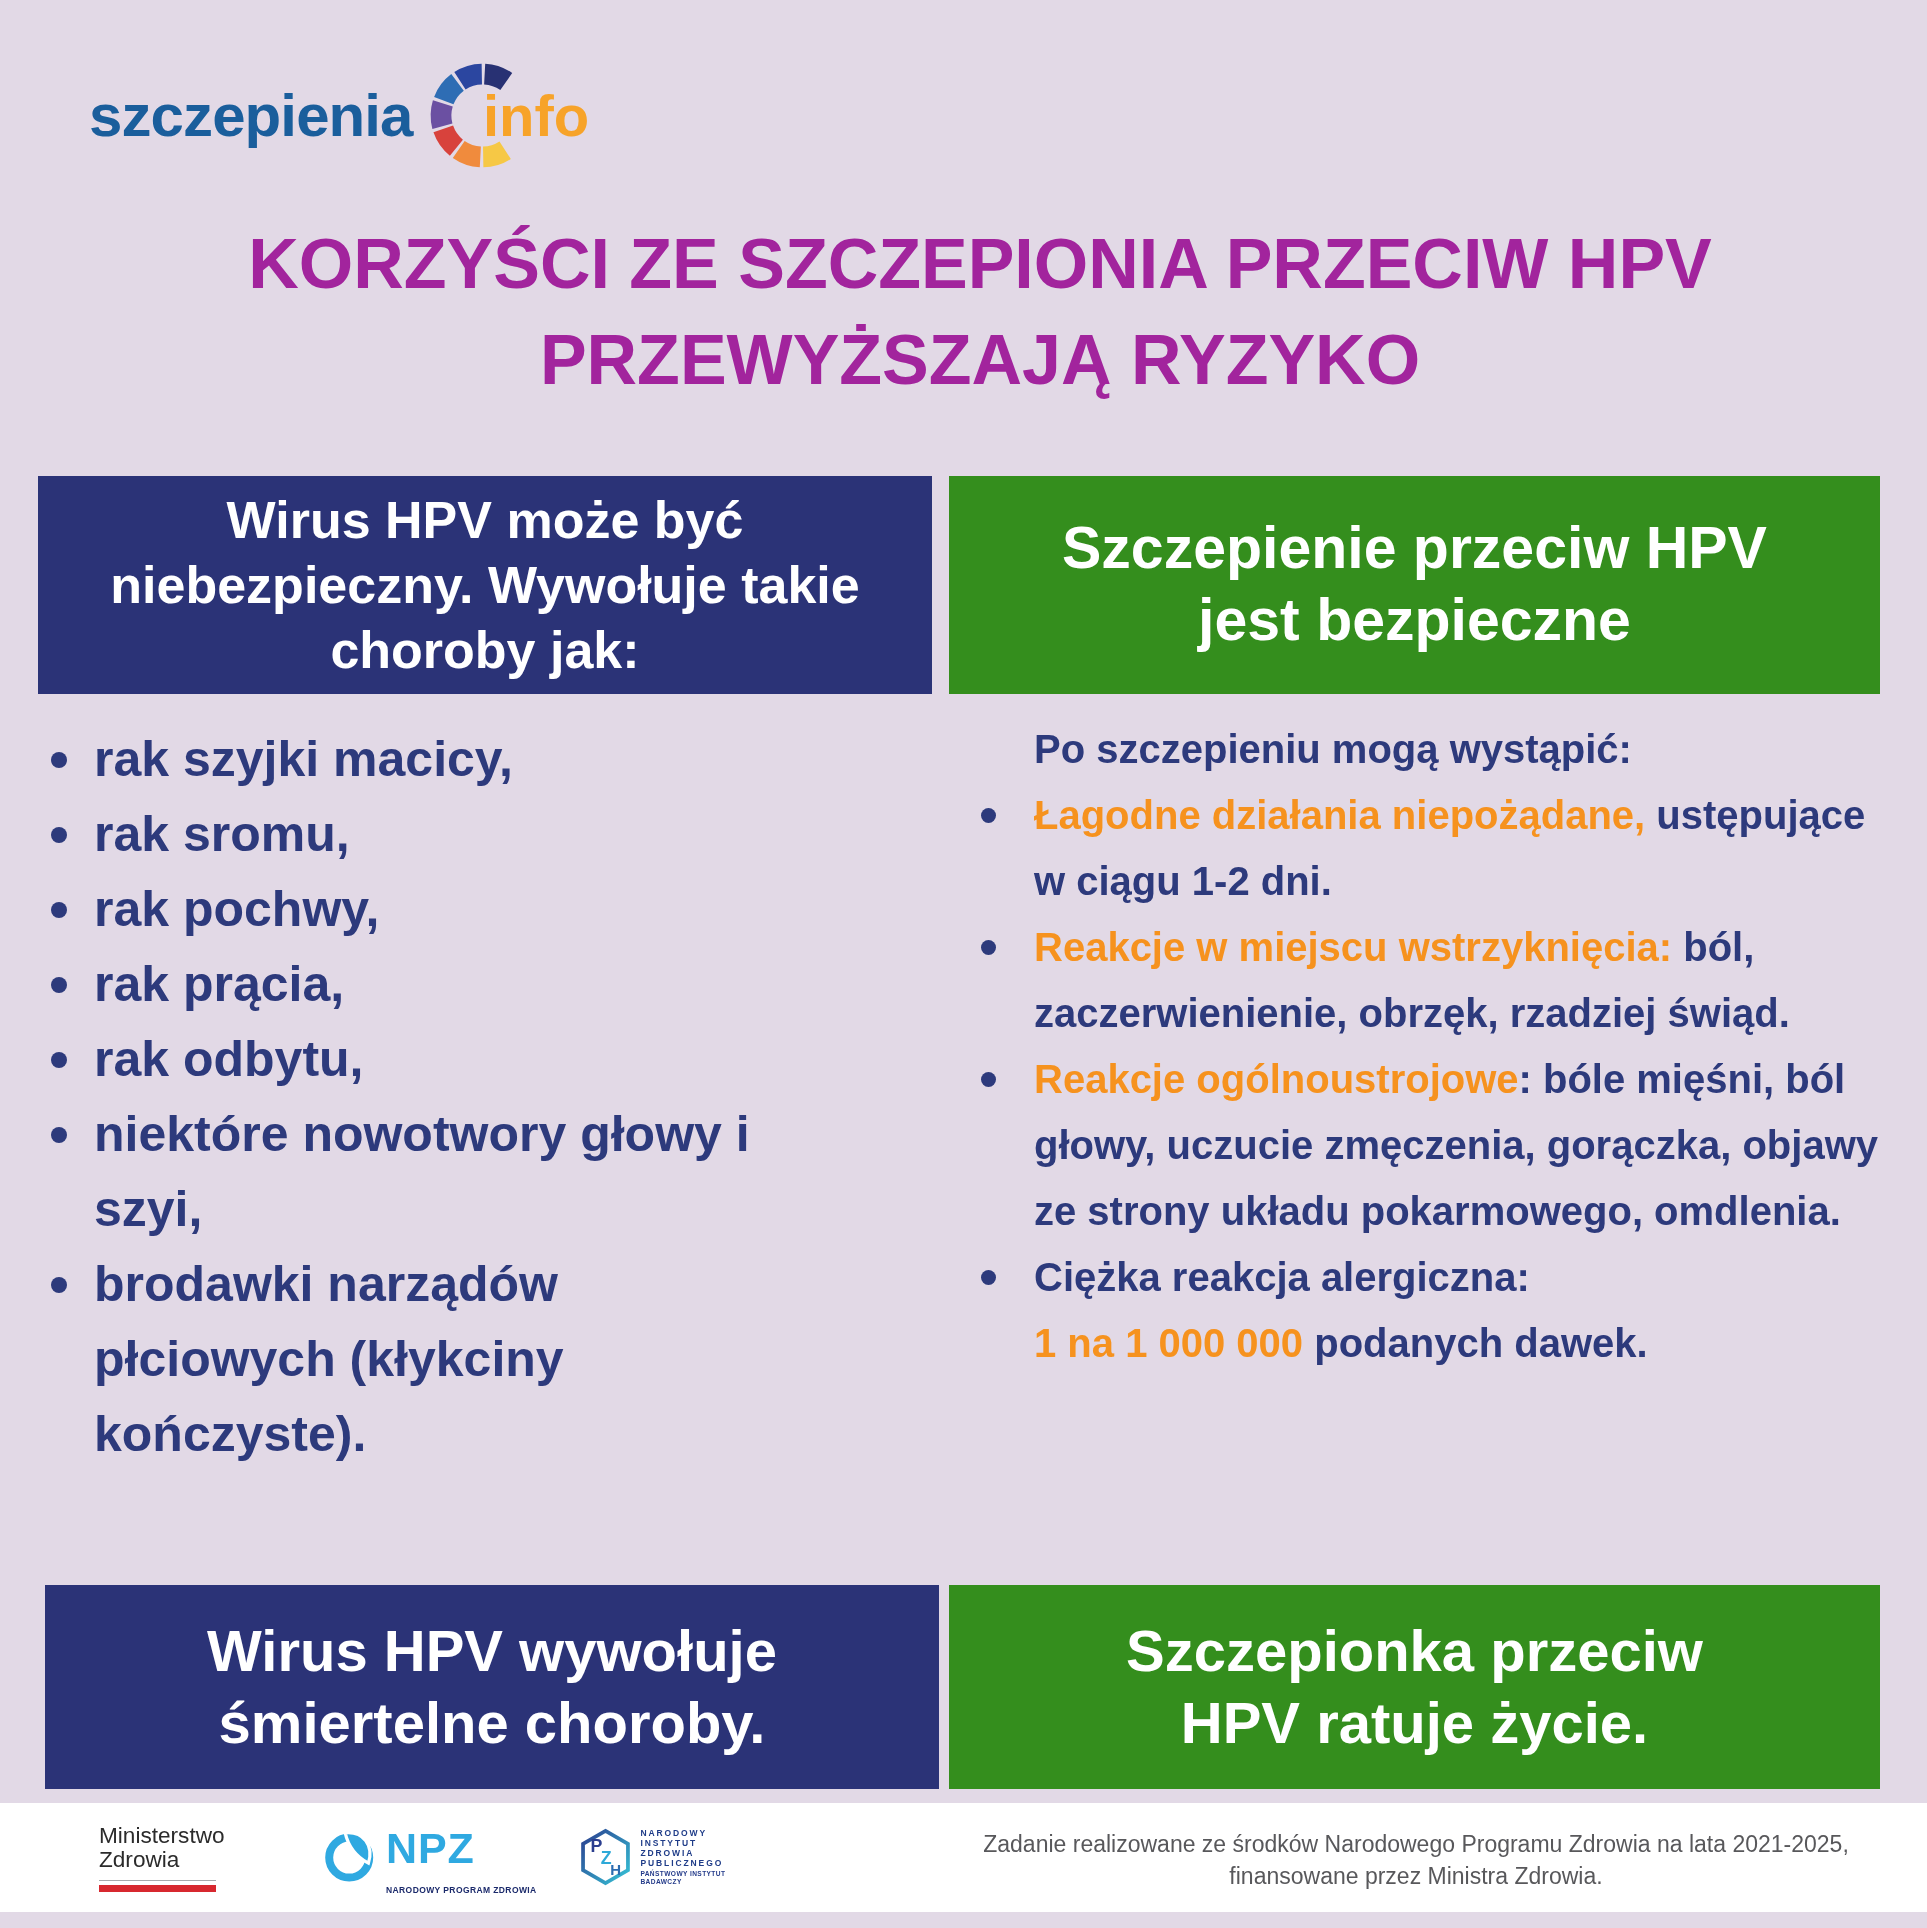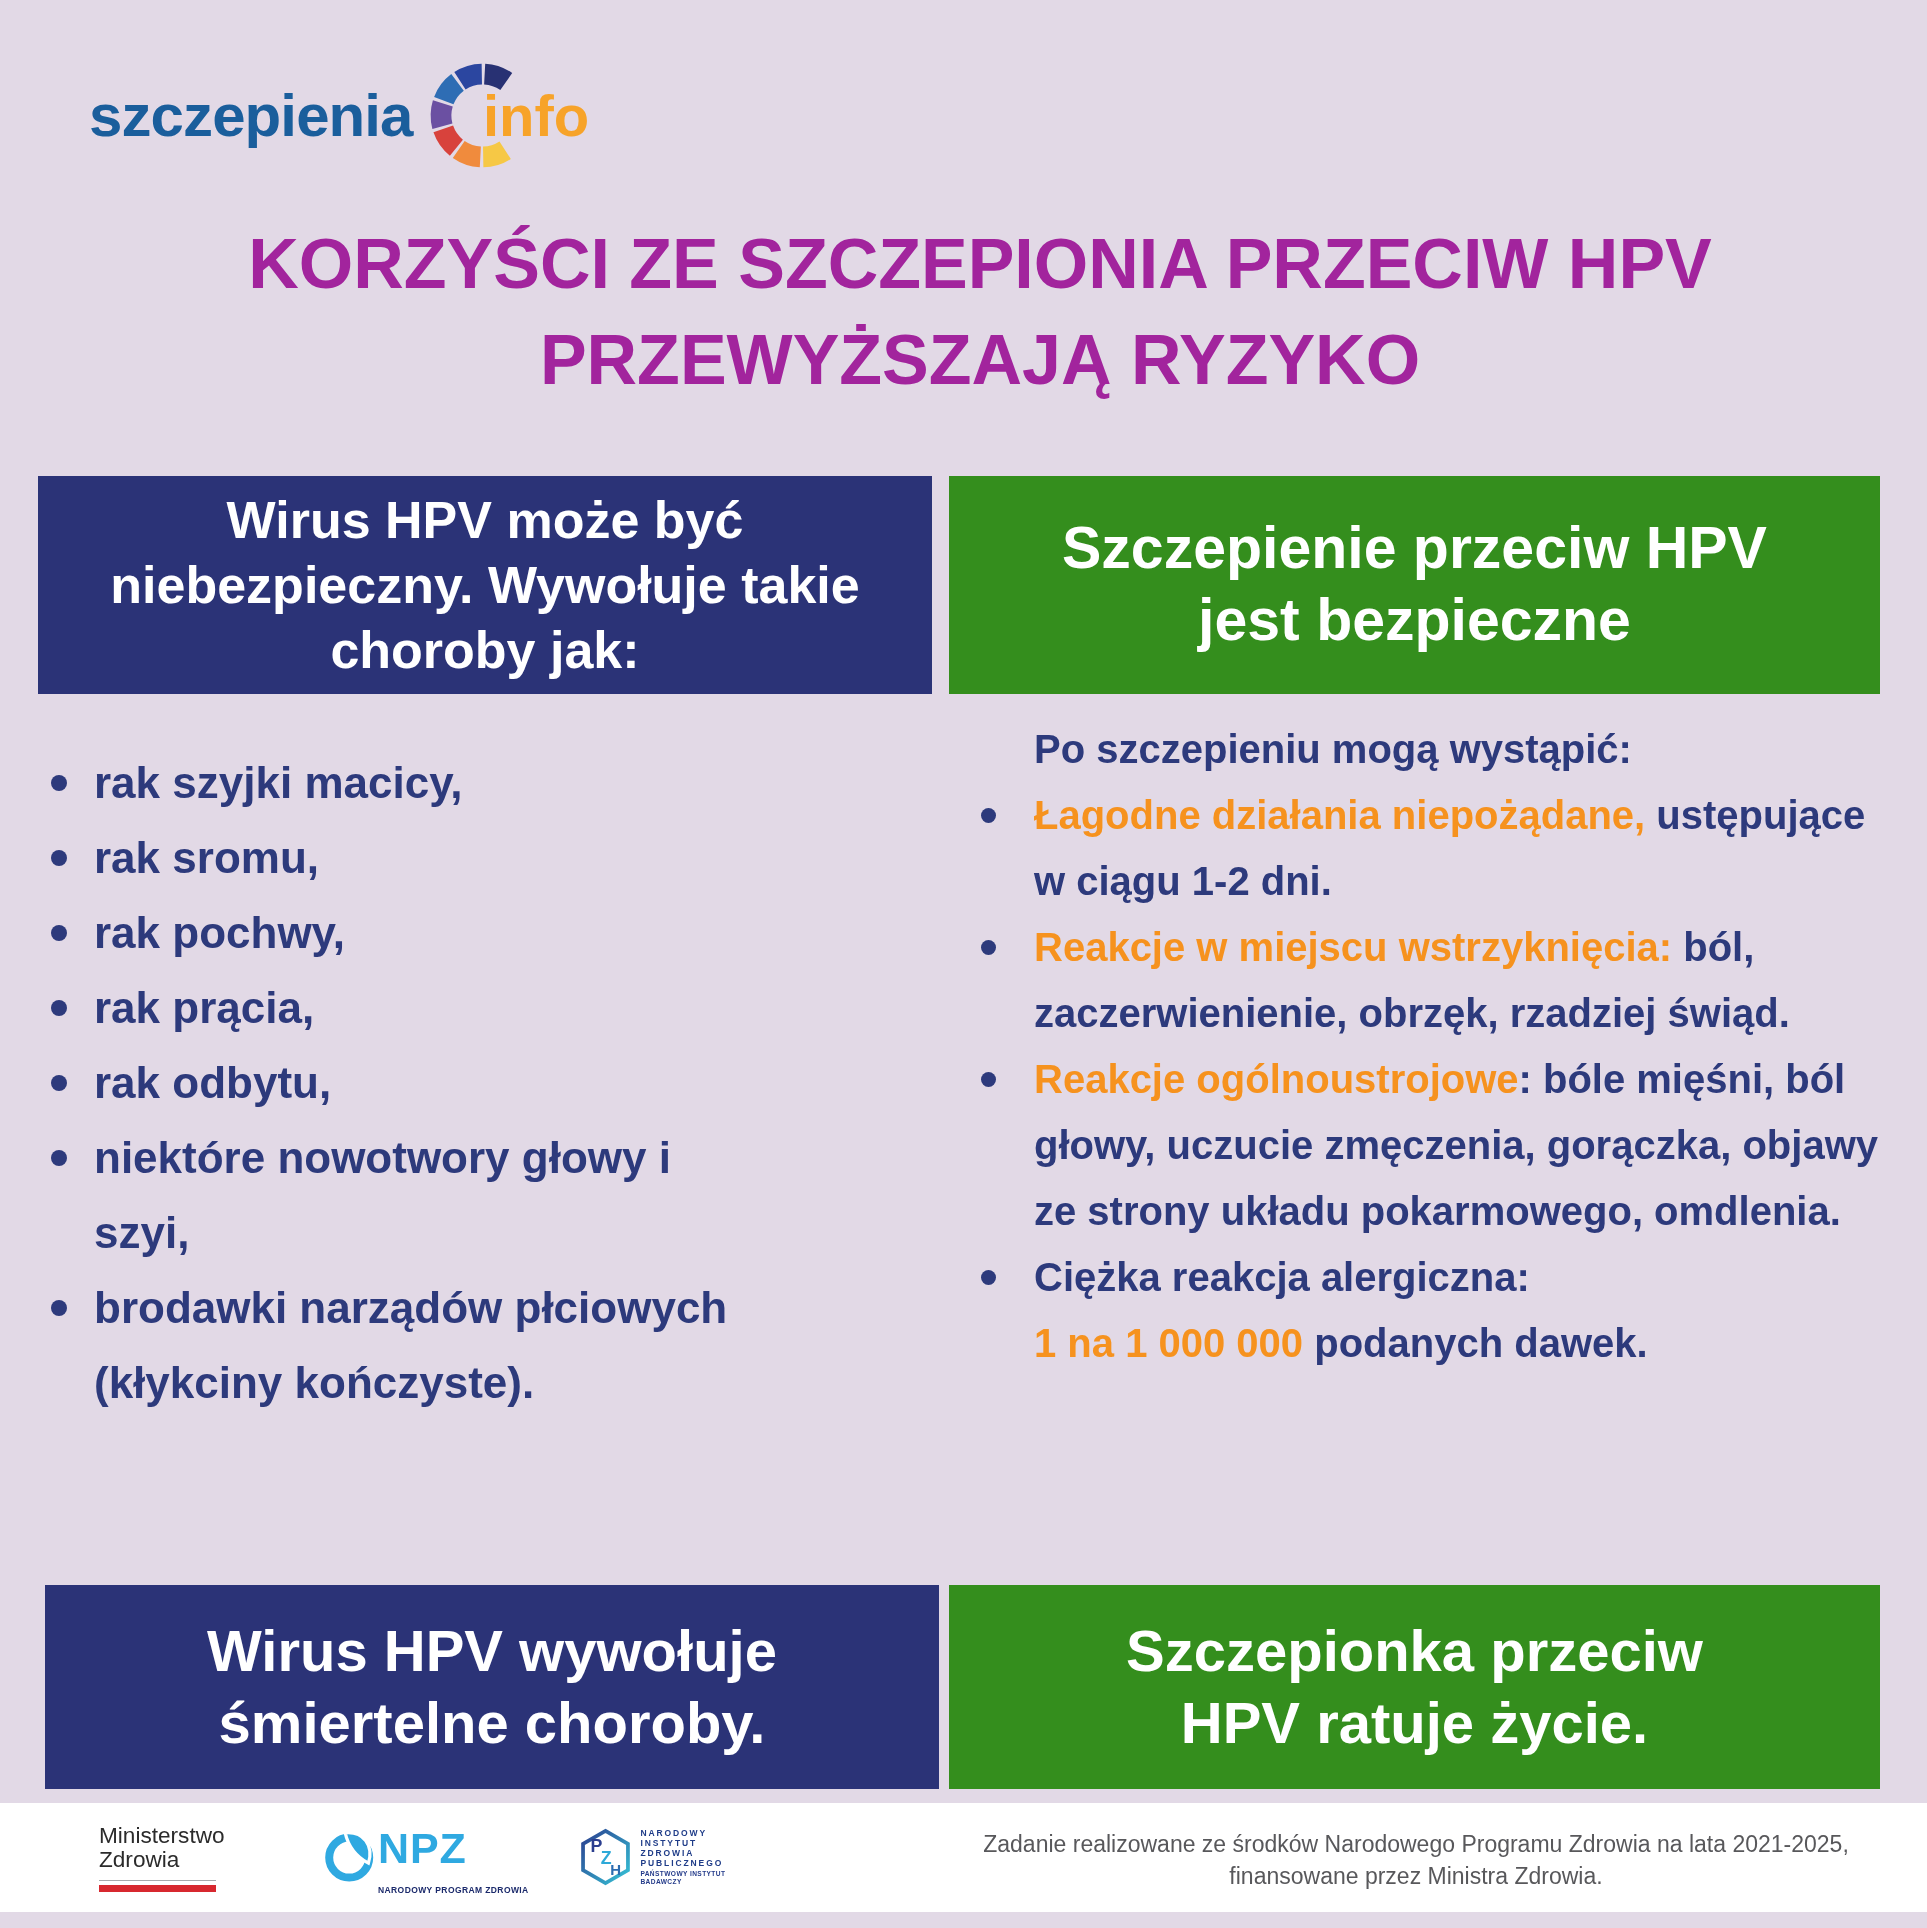--- a/index.html
+++ b/index.html
@@ -29,22 +29,22 @@
   .box-navy{background:#2B3377}
   .box-green{background:#348E1D}
   .box-top{height:218px}
   .box-top-left{font-size:52px;line-height:1.25}
   .box-top-right{font-size:59px;line-height:1.22}
   .box-inner{display:block}
   .box-top-left .box-inner{max-width:753px}
   .box-top-right .box-inner{max-width:706px}
 
   
-  .diseases{list-style:none;margin:51px 0 0;padding:0 0 0 13px;
-    color:#2D3A7C;font-weight:bold;font-size:44px;line-height:75px}
+  .diseases{list-style:none;margin:28px 0 0;padding:0 0 0 13px;
+    color:#2D3A7C;font-weight:bold;font-size:50px;line-height:75px}
   .diseases li{position:relative;padding-left:43px;max-width:659px}
   .diseases li::before{content:"";position:absolute;left:0;top:30px;width:16px;height:16px;
     border-radius:50%;background:#2D3A7C}
 
   
   .effects-wrap{margin-top:22px;color:#2D3A7C;font-weight:bold;font-size:40px;line-height:66px}
   .effects-intro{margin:0 0 0 85px}
   .effects{list-style:none;margin:0;padding:0 0 0 32px}
   .effects li{position:relative;padding-left:53px}
   .effects li::before{content:"";position:absolute;left:0;top:26px;width:15px;height:15px;
@@ -57,21 +57,21 @@
   .box-bottom .box-inner{max-width:706px}
   .box-bottom-left{left:45px;width:894px}
   .box-bottom-right{left:949px;width:931px}
 
   
   .footer{position:absolute;left:0;top:1803px;width:100%;height:109px;background:#FFFFFF}
   .mz{position:absolute;left:99px;top:21px;color:#2B2B2B;font-size:22.6px;line-height:23.5px;font-weight:normal}
   .mz-line-gray{width:117px;height:1.9px;background:#A7A9AC;margin-top:8.5px}
   .mz-line-red{width:117px;height:6.6px;background:#D7282F;margin-top:3.8px}
 
-  .npz{position:absolute;left:322px;top:24.5px;display:flex;align-items:flex-start;gap:0}
+  .npz{position:absolute;left:322px;top:24.5px;display:flex;align-items:flex-start;gap:8px}
   .npz-icon{width:56px;height:56px;flex:0 0 auto}
   .npz-text{display:flex;flex-direction:column}
   .npz-abbr{color:#2FA9E1;font-size:43px;font-weight:bold;line-height:40px;letter-spacing:0.9px}
   .npz-sub{color:#1B2A6B;font-size:8.5px;font-weight:bold;letter-spacing:0.4px;margin-top:17px;white-space:nowrap}
 
   .pzh{position:absolute;left:580px;top:24.5px;display:flex;align-items:center;gap:9.4px}
   .pzh-icon{width:51px;height:58px;flex:0 0 auto}
   .pzh-main div{color:#1F3C88;font-size:8.5px;font-weight:bold;letter-spacing:1.9px;line-height:10px}
   .pzh-sub div{color:#243B8A;font-size:6.6px;font-weight:bold;letter-spacing:0.4px;line-height:8px}
   .pzh-sub{margin-top:2.8px}

